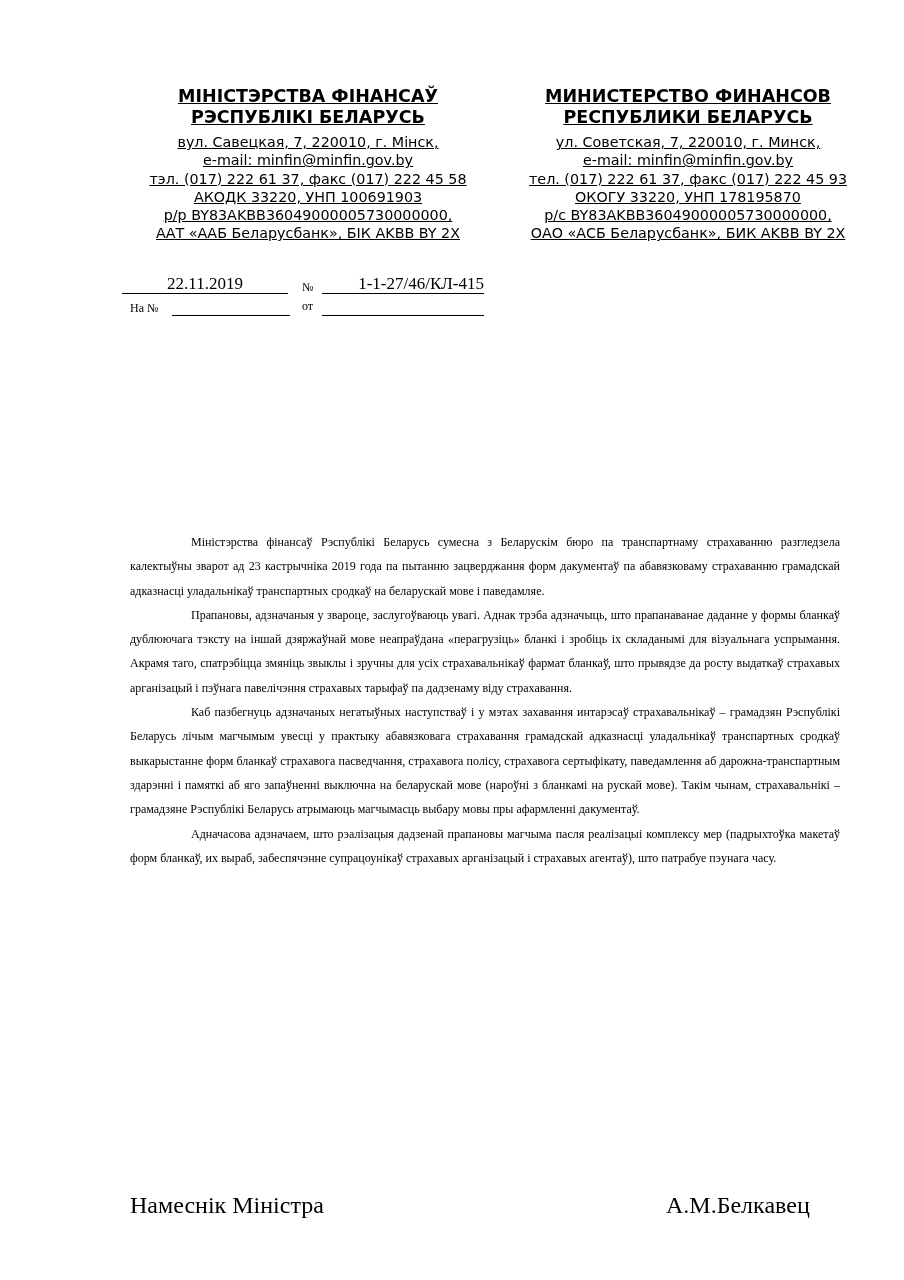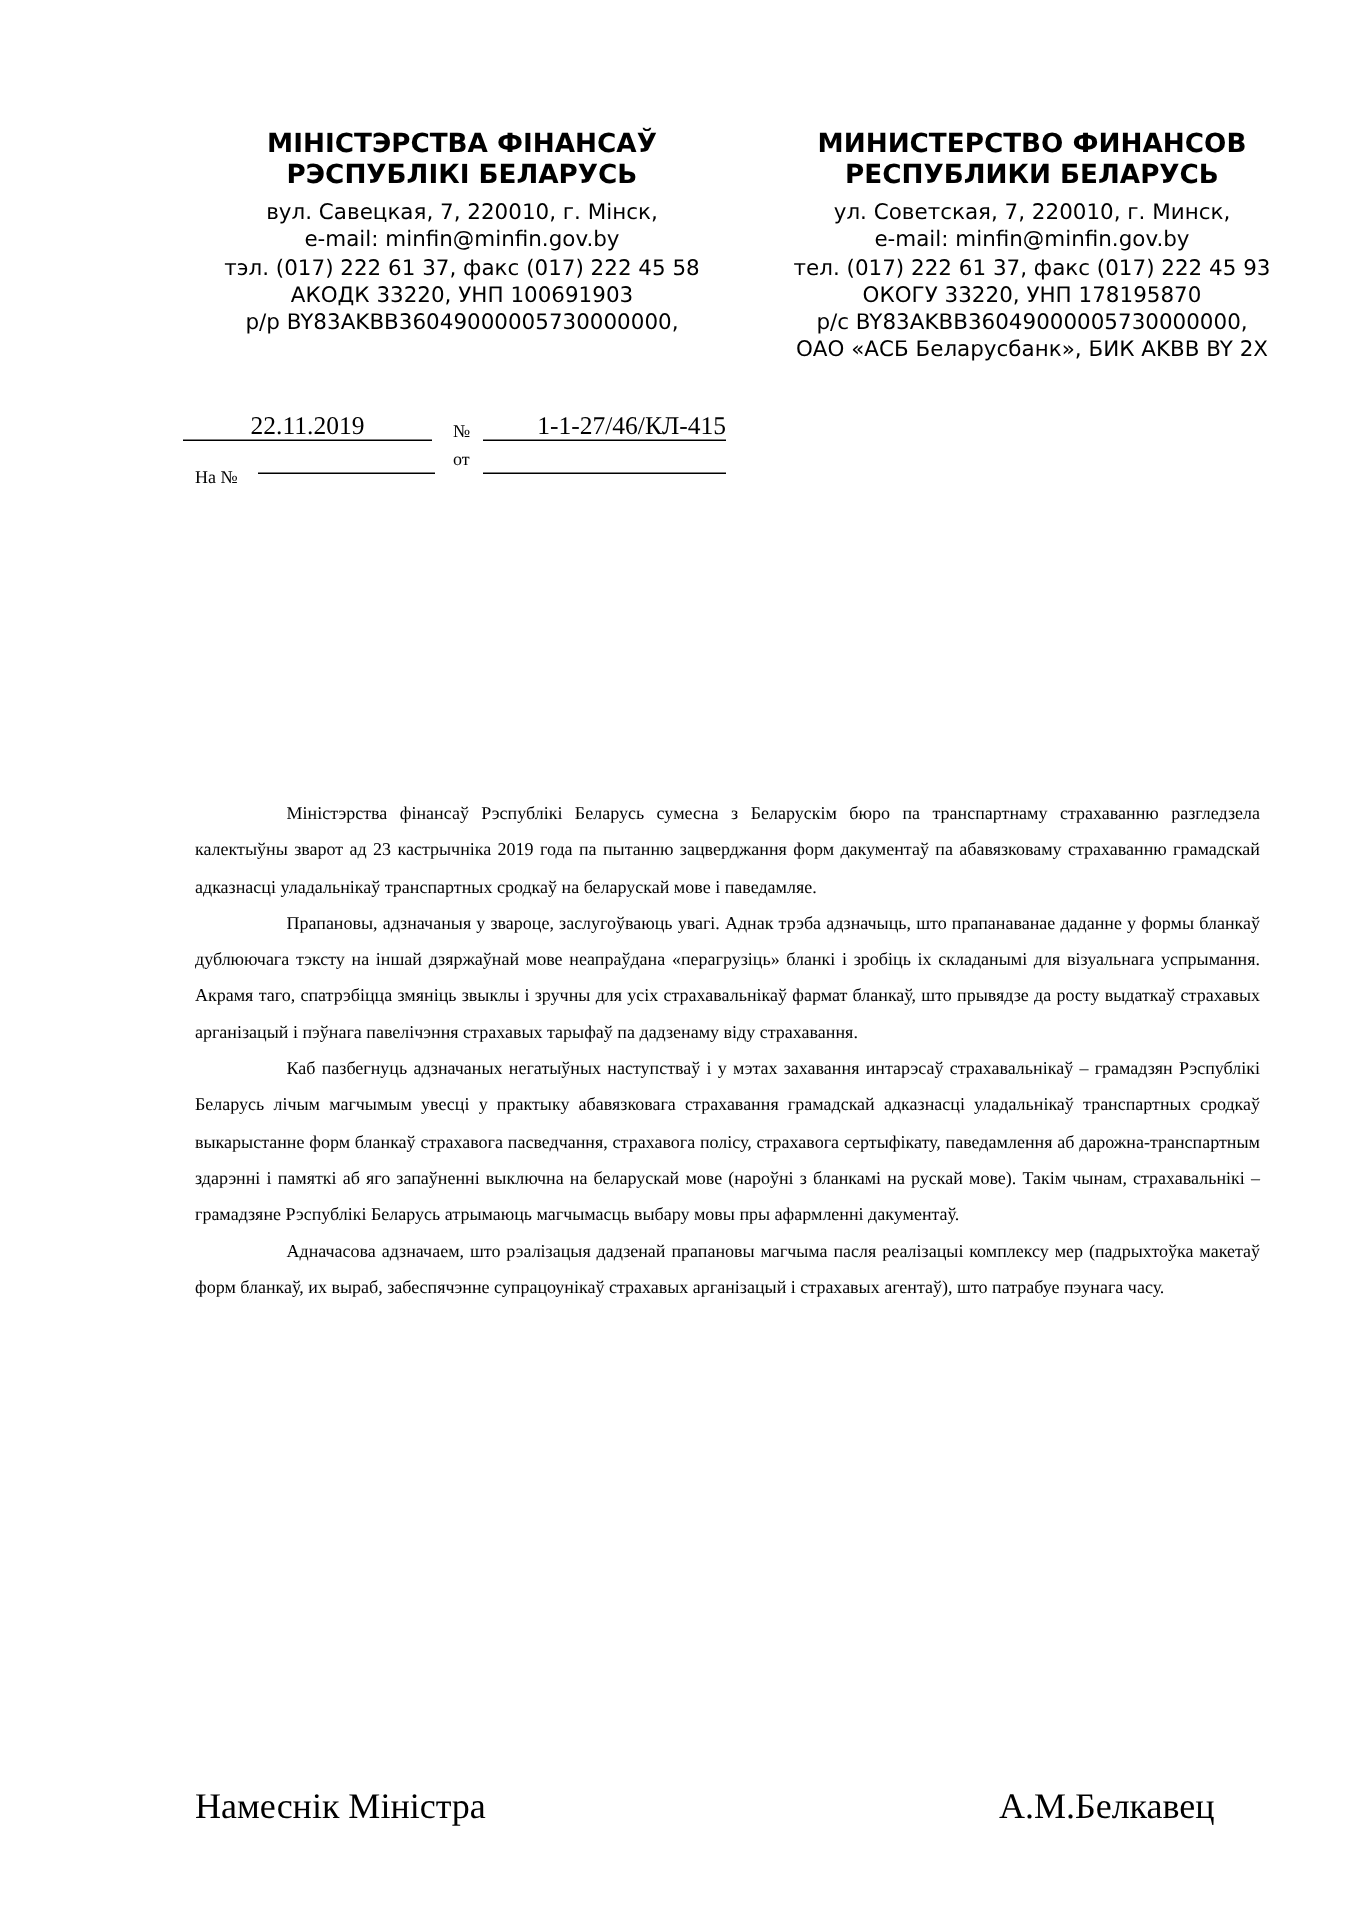--- a/index.html
+++ b/index.html
@@ -1,29 +1,29 @@
 <!DOCTYPE html>
 <html><head>
 <meta charset="utf-8">
 <style>
   html, body { margin: 0; padding: 0; background: #ffffff; }
   body { width: 904px; height: 1280px; position: relative; overflow: hidden; color: #000; }
-  .letterhead { position: absolute; top: 86px; text-align: center; font-family: "DejaVu Sans", sans-serif; }
+  .letterhead { position: absolute; top: 86px; text-align: center; font-family: "DejaVu Sans", sans-serif; text-decoration: underline; }
   .lh-left { left: 122px; width: 372px; }
   .lh-right { left: 502px; width: 372px; }
   .lh-title { font-weight: bold; font-size: 17.5px; line-height: 21px; }
   .lh-line { font-size: 14.3px; line-height: 18.3px; }
   .lh-gap { height: 5px; }
 
   .reg { position: absolute; font-family: "Liberation Serif", serif; }
   .reg-date { left: 122px; top: 275px; width: 166px; text-align: center; font-size: 17px; line-height: 18px; }
   .reg-line { position: absolute; border-top: 1px solid #000; height: 0; }
   .reg-numsign { left: 302px; top: 280px; font-size: 12px; }
   .reg-number { left: 322px; top: 275px; width: 162px; text-align: right; font-size: 17px; line-height: 18px; }
-  .reg-na { left: 130px; top: 311px; font-size: 12px; }
+  .reg-na { left: 130px; top: 301px; font-size: 12px; }
   .reg-ot { left: 302px; top: 299px; font-size: 12px; }
 
   .body-text { position: absolute; left: 130px; top: 530px; width: 710px; font-family: "Liberation Serif", serif; font-size: 12px; line-height: 24.3px; text-align: justify; }
   .body-text p { margin: 0; text-indent: 61px; }
 
   .signature { position: absolute; top: 1194px; font-family: "Liberation Serif", serif; font-size: 24px; line-height: 22px; }
   .sig-pos { left: 130px; }
   .sig-name { left: 666px; }
 </style>
 </head>
@@ -31,20 +31,21 @@
 
 <div class="letterhead lh-left">
   <div class="lh-title">МІНІСТЭРСТВА ФІНАНСАЎ</div>
   <div class="lh-title">РЭСПУБЛІКІ БЕЛАРУСЬ</div>
   <div class="lh-gap"></div>
   <div class="lh-line">вул. Савецкая, 7, 220010, г. Мінск,</div>
   <div class="lh-line">e-mail: minfin@minfin.gov.by</div>
   <div class="lh-line">тэл. (017) 222 61 37, факс (017) 222 45 58</div>
   <div class="lh-line">АКОДК 33220, УНП 100691903</div>
   <div class="lh-line">р/р BY83AKBB36049000005730000000,</div>
+  <div class="lh-line">ААТ «ААБ Беларусбанк», БІК AKBB BY 2X</div>
 </div>
 
 <div class="letterhead lh-right">
   <div class="lh-title">МИНИСТЕРСТВО ФИНАНСОВ</div>
   <div class="lh-title">РЕСПУБЛИКИ БЕЛАРУСЬ</div>
   <div class="lh-gap"></div>
   <div class="lh-line">ул. Советская, 7, 220010, г. Минск,</div>
   <div class="lh-line">e-mail: minfin@minfin.gov.by</div>
   <div class="lh-line">тел. (017) 222 61 37, факс (017) 222 45 93</div>
   <div class="lh-line">ОКОГУ 33220, УНП 178195870</div>

